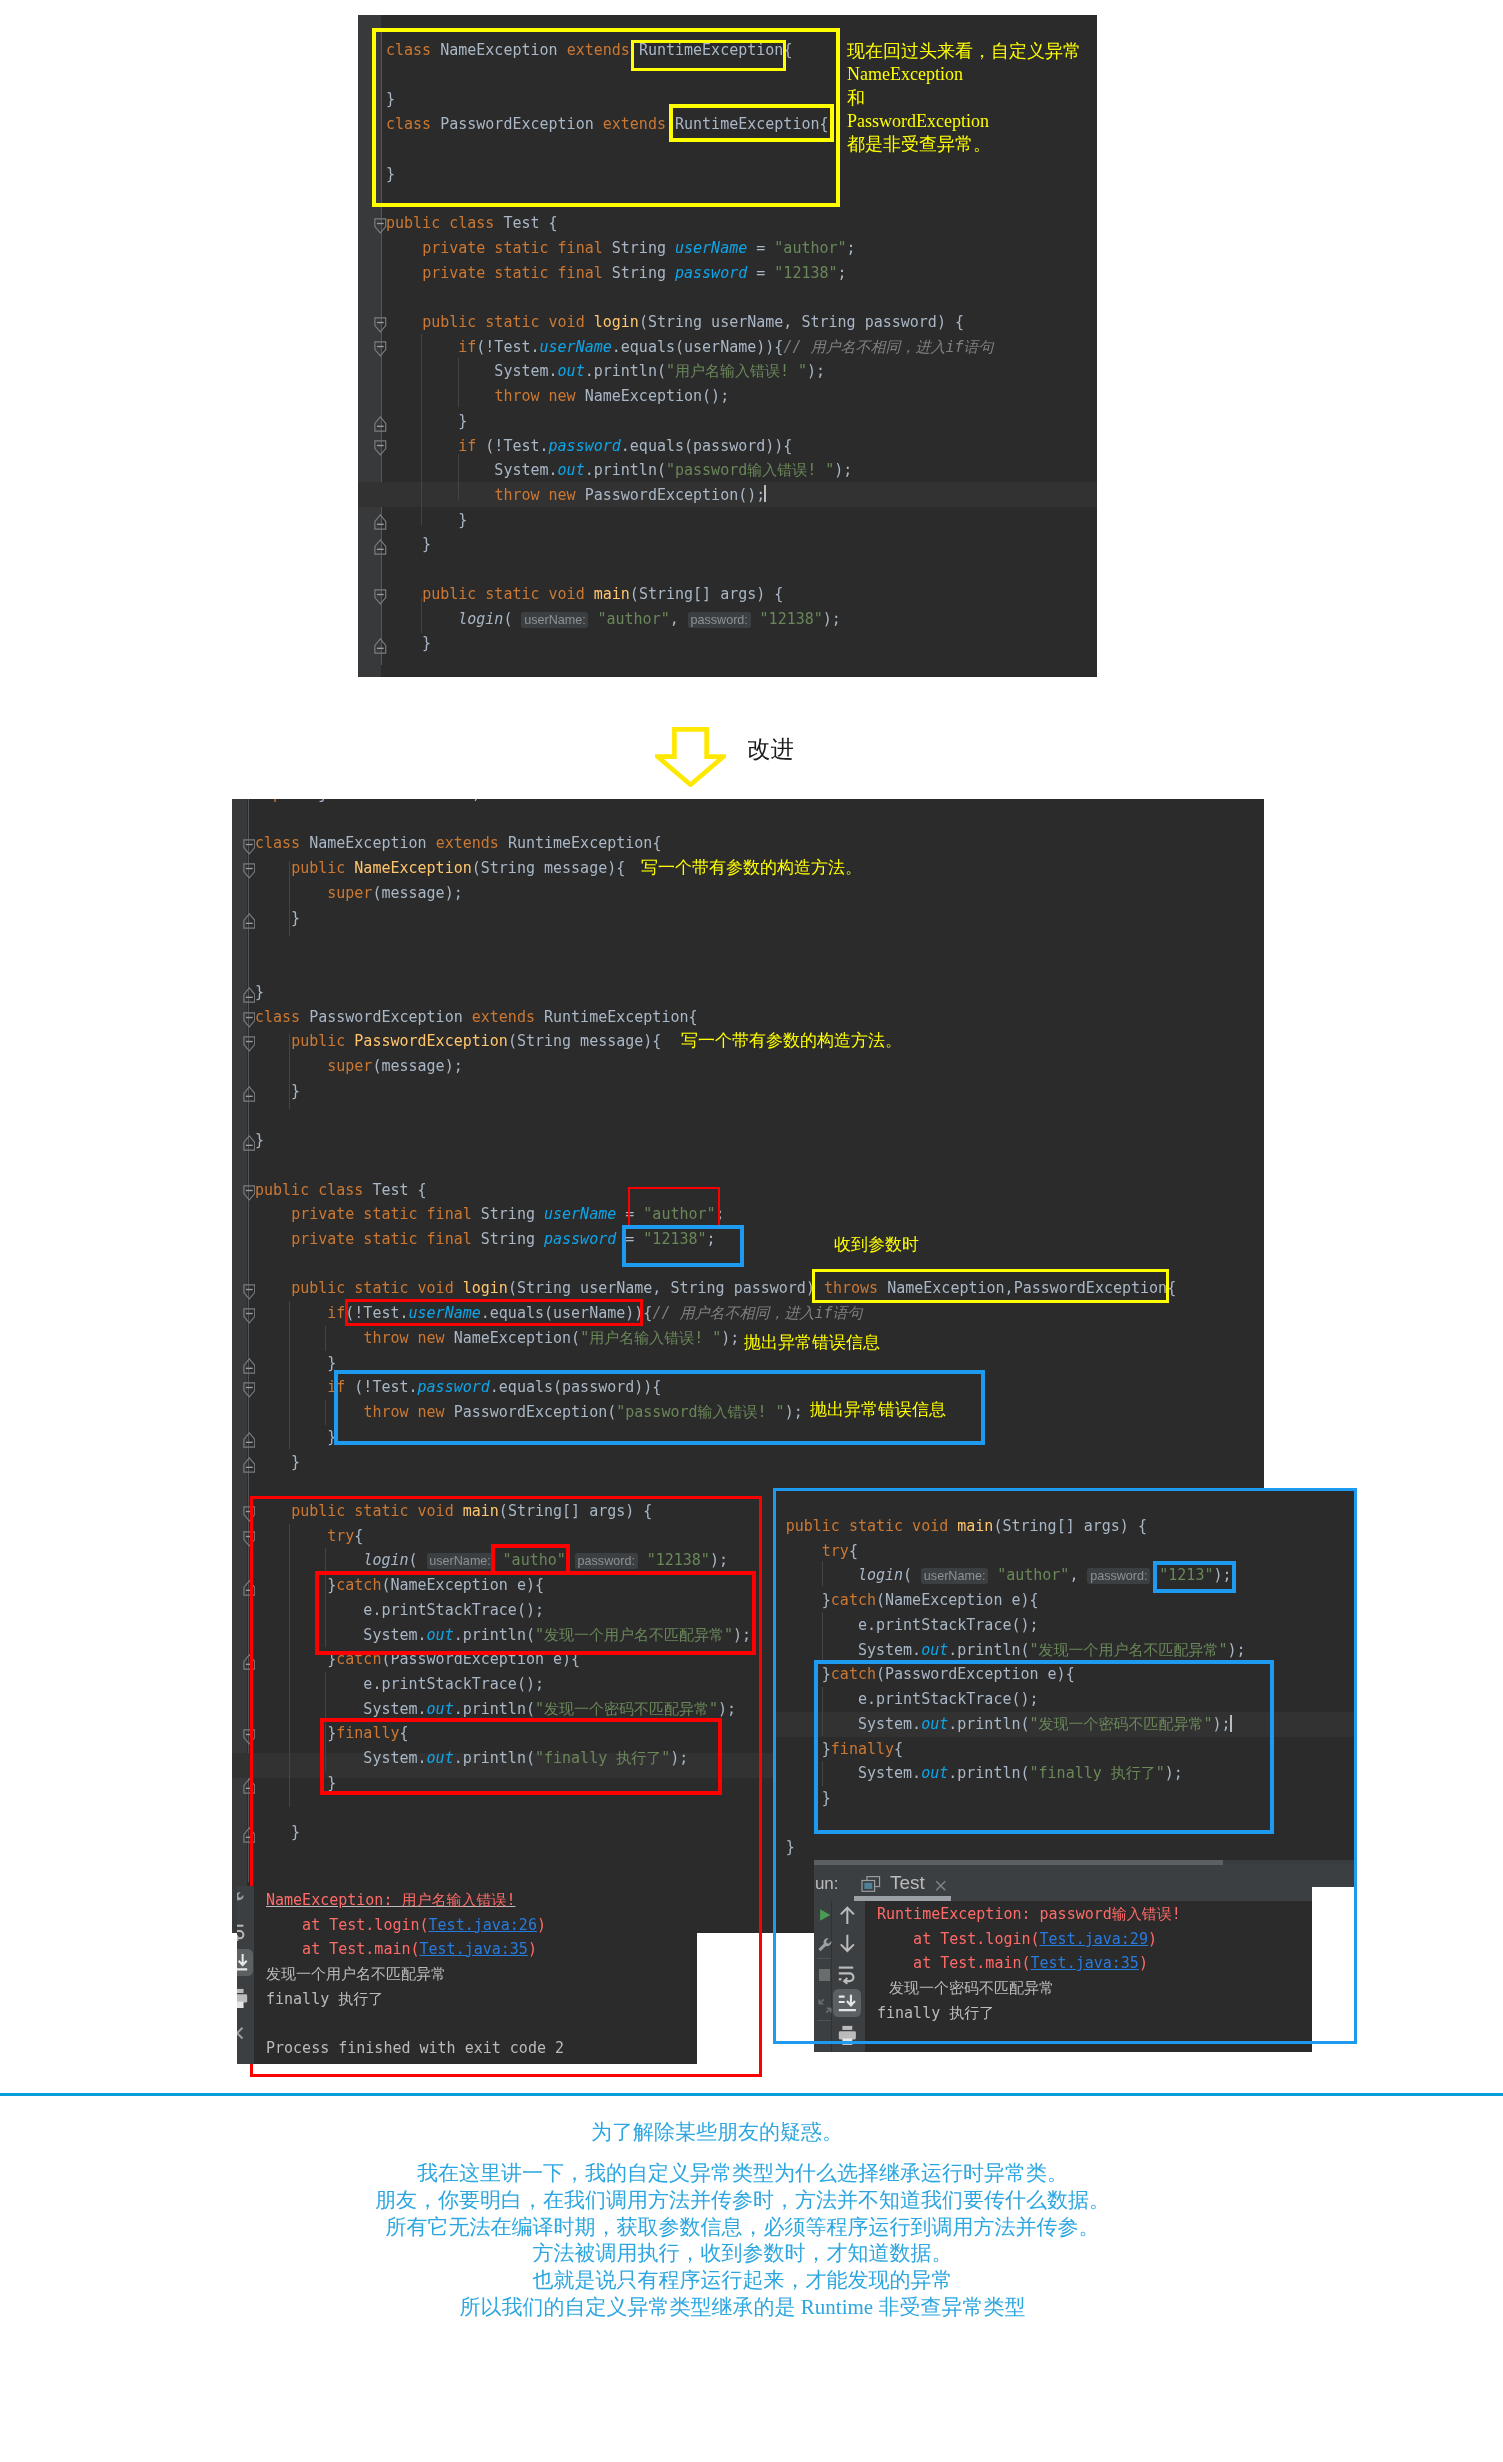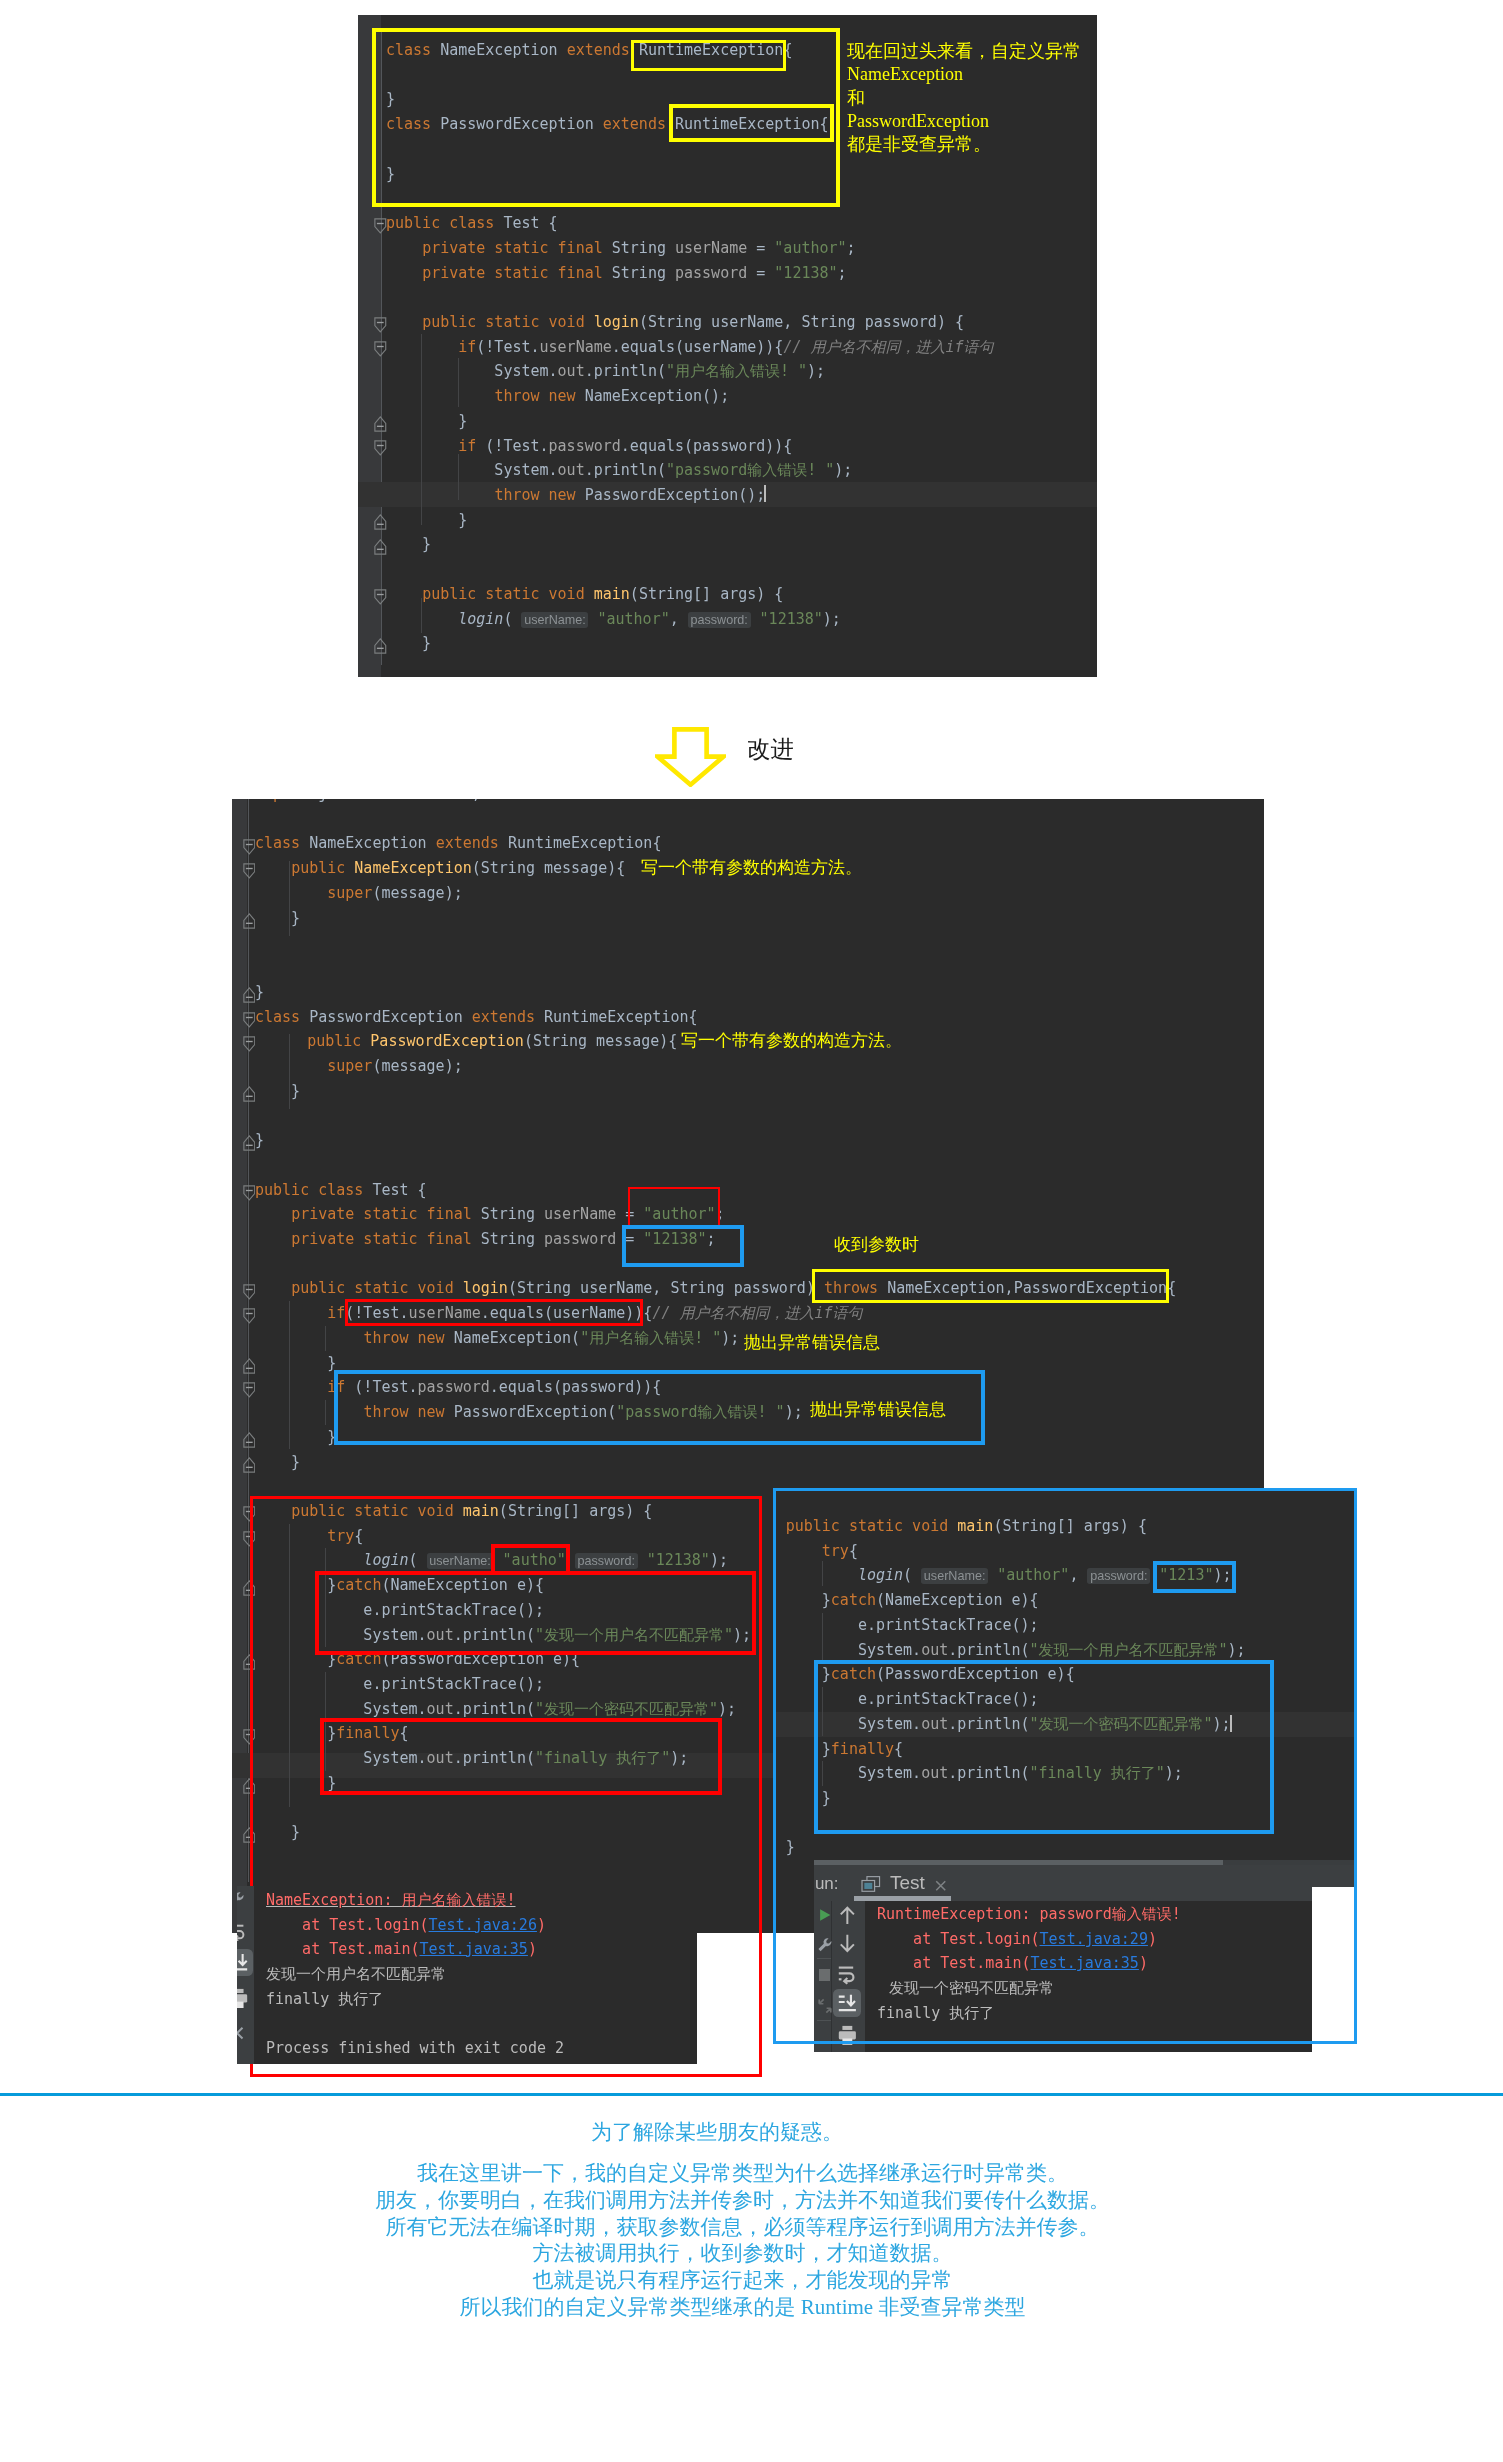--- a/index.html
+++ b/index.html
@@ -9,21 +9,21 @@
   .abs{position:absolute;box-sizing:border-box;}
   .panel{position:absolute;background:#2b2b2b;overflow:hidden;box-sizing:border-box;}
   .codewrap{position:absolute;left:0;top:0;}
   .ln{position:absolute;left:0;white-space:pre;height:25px;line-height:25px;
       font-family:"DejaVu Sans Mono","Liberation Mono",monospace;font-size:15px;
       color:#a9b7c6;letter-spacing:0px;}
   .k{color:#cc7832;}
   .c{color:#a9b7c6;}
   .d{color:#a9b7c6;}
   .s{color:#6a8759;}
-  .f{color:#a3a3a3;}
+  .f{color:#0ea5e9;font-style:italic;}
   .m{color:#ffc66d;}
   .mi{color:#a9b7c6;font-style:italic;}
   .o{color:#808080;font-style:italic;}
   .h{color:#8c9194;background:#3c3f41;border-radius:2.7px;padding:0.9px 2.7px;font-size:12.6px;font-family:"Liberation Sans",sans-serif;}
   .cr{display:inline-block;width:1.8px;height:17px;background:#bbb;vertical-align:-2.7px;margin-left:-0.9px;}
   .curline{position:absolute;left:0;height:25px;background:#323232;}
   .gutter{position:absolute;top:0;bottom:0;background:#38393b;}
   .foldline{position:absolute;width:0.9px;background:#53565a;}
   .indentline{position:absolute;width:0.9px;background:#434446;}
   .box{position:absolute;border-style:solid;background:transparent;box-sizing:border-box;}
@@ -242,21 +242,21 @@
       <div class="ln" style="top: 0px; left: 0px;"><span class="k">import </span><span class="d">java.util.Scanner;</span></div>
       <div class="ln" style="top: 25px; left: 0px;"></div>
       <div class="ln" style="top: 49px; left: 0px;"><span class="k">class </span><span class="c">NameException</span><span class="d"> </span><span class="k">extends </span><span class="c">RuntimeException</span><span class="d">{</span></div>
       <div class="ln" style="top: 74px; left: 0px;"><span class="d">    </span><span class="k">public </span><span class="m">NameException</span><span class="d">(</span><span class="c">String</span><span class="d"> message){</span></div>
       <div class="ln" style="top: 99px; left: 0px;"><span class="d">        </span><span class="k">super</span><span class="d">(message);</span></div>
       <div class="ln" style="top: 124px; left: 0px;"><span class="d">    }</span></div>
       <div class="ln" style="top: 148px; left: 0px;"></div>
       <div class="ln" style="top: 173px; left: 0px;"></div>
       <div class="ln" style="top: 198px; left: 0px;"><span class="d">}</span></div>
       <div class="ln" style="top: 223px; left: 0px;"><span class="k">class </span><span class="c">PasswordException</span><span class="d"> </span><span class="k">extends </span><span class="c">RuntimeException</span><span class="d">{</span></div>
-      <div class="ln" style="top: 247px; left: 16px;"><span class="d">    </span><span class="k">public </span><span class="m">PasswordException</span><span class="d">(</span><span class="c">String</span><span class="d"> message){</span></div>
+      <div class="ln" style="top: 247px; left: 0px;"><span class="d">    </span><span class="k">public </span><span class="m">PasswordException</span><span class="d">(</span><span class="c">String</span><span class="d"> message){</span></div>
       <div class="ln" style="top: 272px; left: 0px;"><span class="d">        </span><span class="k">super</span><span class="d">(message);</span></div>
       <div class="ln" style="top: 297px; left: 0px;"><span class="d">    }</span></div>
       <div class="ln" style="top: 321px; left: 0px;"></div>
       <div class="ln" style="top: 346px; left: 0px;"><span class="d">}</span></div>
       <div class="ln" style="top: 371px; left: 0px;"></div>
       <div class="ln" style="top: 396px; left: 0px;"><span class="k">public class </span><span class="c">Test</span><span class="d"> {</span></div>
       <div class="ln" style="top: 420px; left: 0px;"><span class="d">    </span><span class="k">private static final </span><span class="c">String</span><span class="d"> </span><span class="f">userName</span><span class="d"> = </span><span class="s">"author"</span><span class="d">;</span></div>
       <div class="ln" style="top: 445px; left: 0px;"><span class="d">    </span><span class="k">private static final </span><span class="c">String</span><span class="d"> </span><span class="f">password</span><span class="d"> = </span><span class="s">"12138"</span><span class="d">;</span></div>
       <div class="ln" style="top: 470px; left: 0px;"></div>
       <div class="ln" style="top: 494px; left: 0px;"><span class="d">    </span><span class="k">public static void </span><span class="m">login</span><span class="d">(</span><span class="c">String</span><span class="d"> userName, </span><span class="c">String</span><span class="d"> password) </span><span class="k">throws </span><span class="c">NameException</span><span class="d">,</span><span class="c">PasswordException</span><span class="d">{</span></div>

